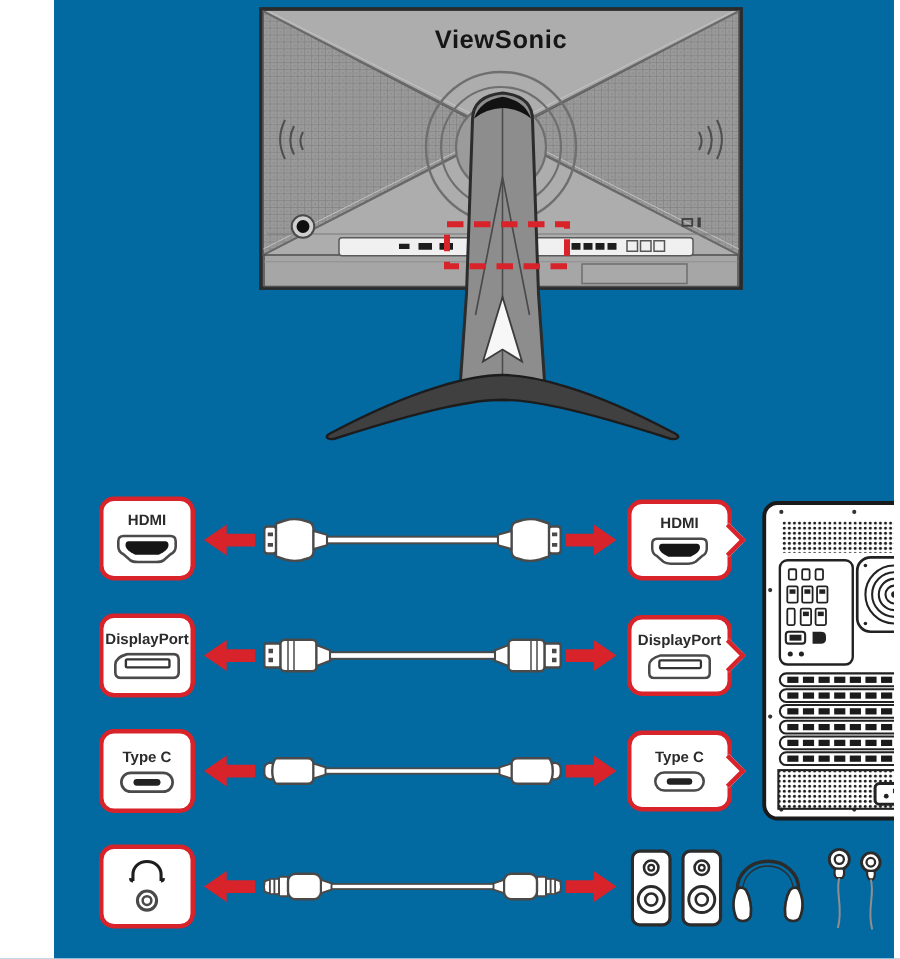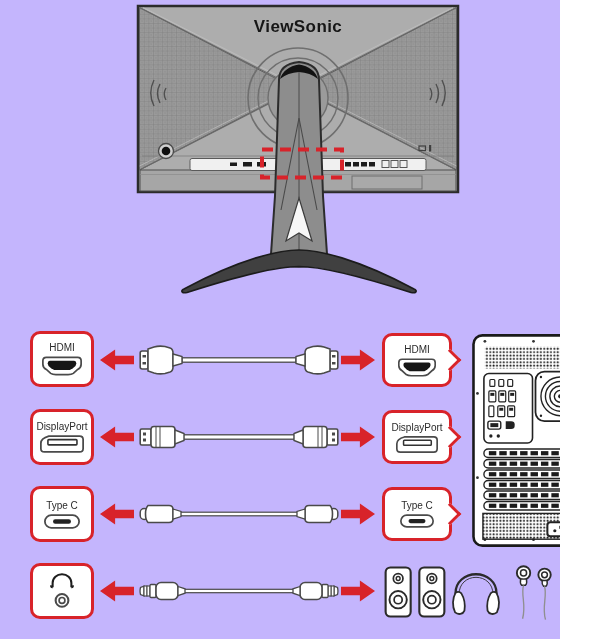--- a/index.html
+++ b/index.html
@@ -1,29 +1,29 @@
 <!DOCTYPE html>
 <html><head>
 <meta charset="utf-8">
 <style>
   :root{ --red:#d8232a; --ink:#2b2b2b; }
   html,body{margin:0;padding:0;background:#fff;}
-  .stage{position:relative;width:560px;height:639px;background:#c4b5fd;overflow:hidden;
-         font-family:"Liberation Sans",sans-serif;}
+  .stage{position:relative;width:560px;height:639px;background:#0369a1;overflow:hidden;
+         font-family:"Liberation Sans",sans-serif;margin-left:36px;}
   .abs{position:absolute;}
   .pbox{position:absolute;left:30px;width:58px;height:50px;border:3px solid var(--red);
         border-radius:10px;background:#fff;display:flex;flex-direction:column;
         align-items:center;justify-content:center;gap:3px;}
   .callout{position:absolute;left:382px;width:64px;height:48px;border:3px solid var(--red);
         border-radius:10px;background:#fff;display:flex;flex-direction:column;
         align-items:center;justify-content:center;gap:3px;}
   .callout::after{content:"";position:absolute;right:-9px;top:50%;width:13px;height:13px;
         background:#fff;border-top:3px solid var(--red);border-right:3px solid var(--red);
         transform:translateY(-50%) rotate(45deg);}
-  .port-label{font-weight:normal;font-size:10px;color:var(--ink);white-space:nowrap;letter-spacing:0;}
+  .port-label{font-weight:bold;font-size:10px;color:var(--ink);white-space:nowrap;letter-spacing:0;}
   svg{display:block;}
 </style>
 </head>
 <body>
 
 <div class="stage">
 
   <svg class="abs" style="left:130px;top:0" width="340" height="310" viewBox="0 0 340 310">
     <defs>
       <pattern id="tex" width="4.6" height="4.6" patternUnits="userSpaceOnUse">

